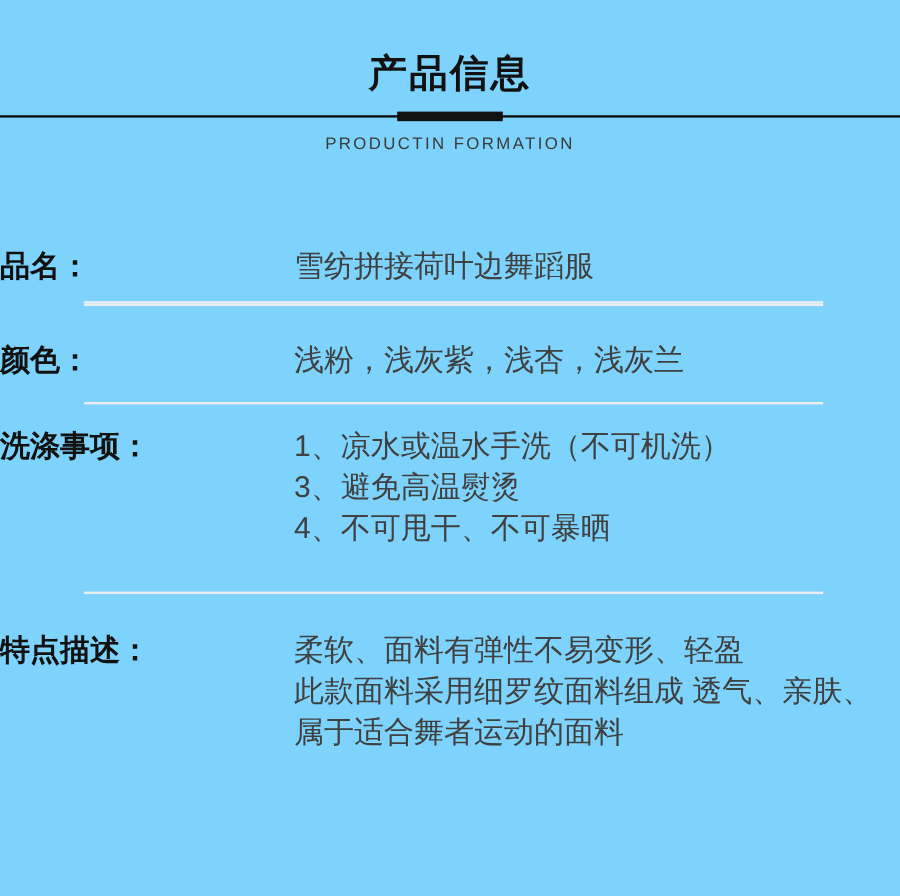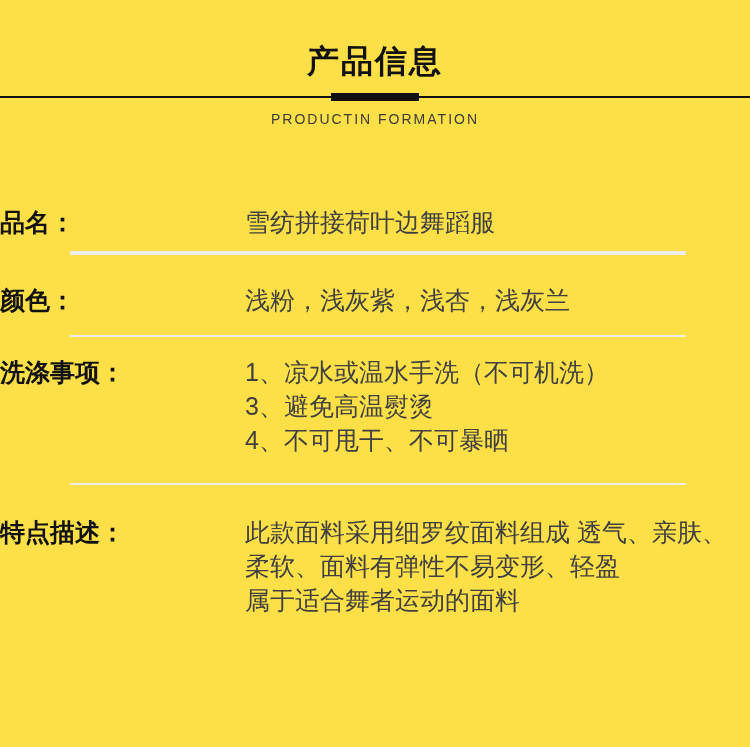--- a/index.html
+++ b/index.html
@@ -12,21 +12,21 @@
   html, body { margin: 0; padding: 0; background: #ffffff; }
   body {
     font-family: "Liberation Sans", "DejaVu Sans", sans-serif;
     -webkit-font-smoothing: antialiased;
   }
   .page {
     position: relative;
     width: 750px;
     height: 747px;
     margin: 0 auto;
-    background: #fde047;
+    background: #7dd3fc;
     overflow: hidden;
   }
 
   
   header { position: relative; padding-top: 44px; text-align: center; }
   .title {
     margin: 0;
     font-size: 32px;
     line-height: 35px;
     font-weight: bold;
@@ -83,21 +83,21 @@
     white-space: nowrap;
   }
   .sep {
     height: 2px;
     background: var(--divider);
     margin: 0 64px 0 70px;
   }
   .row-pinming  { padding: 78px 0 12px; }
   .row-mianliao { padding: 32px 0 18px; }
   .row-yanse    { padding: 28px 0 18px; }
-  .row-xidi     { padding: 18px 0 26px; }
+  .row-xidi     { padding: 18px 0 36px; }
   .row-tedian   { padding: 30px 0 0; }
 </style>
 </head>
 <body>
 
 <div class="page">
 
   <header>
     <h1 class="title">产品信息</h1>
     <div class="rule">
@@ -129,20 +129,20 @@
         <div class="line">1、凉水或温水手洗（不可机洗）</div>
         <div class="line">3、避免高温熨烫</div>
         <div class="line">4、不可甩干、不可暴晒</div>
       </div>
     </section>
     <div class="sep"></div>
 
     <section class="row row-tedian">
       <div class="label">特点描述：</div>
       <div class="value">
+        <div class="line">柔软、面料有弹性不易变形、轻盈</div>
         <div class="line">此款面料采用细罗纹面料组成 透气、亲肤、</div>
-        <div class="line">柔软、面料有弹性不易变形、轻盈</div>
         <div class="line">属于适合舞者运动的面料</div>
       </div>
     </section>
 
   </main>
 </div>
 
 </body></html>

